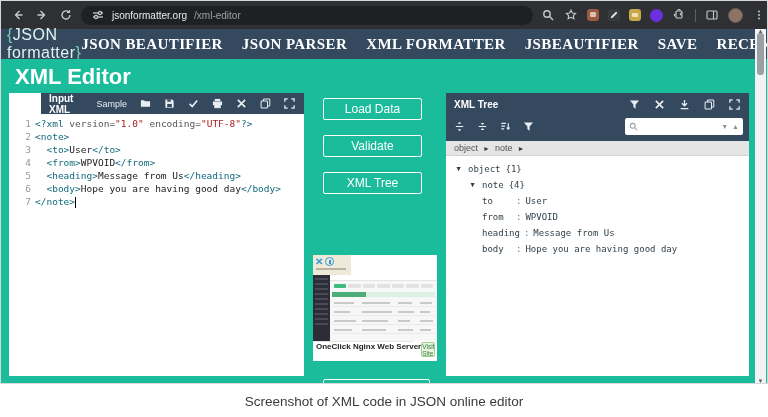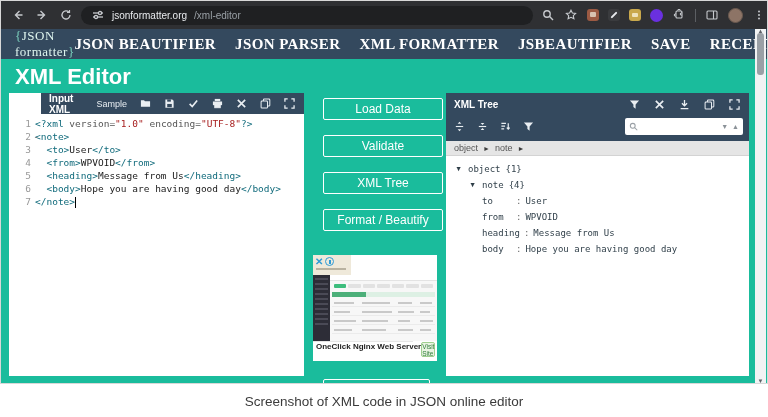--- a/index.html
+++ b/index.html
@@ -19,21 +19,21 @@
   .extsq { width:12px; height:12px; border-radius:3px; position:relative; display:inline-block; }
   .ext-red { background:#9c5a43; } .ext-red::after{content:"";position:absolute;left:3px;top:3px;width:6px;height:5px;background:#d9c2b0;border-radius:1px;}
   .ext-pen { background:#3a3b3e; } .ext-pen::after{content:"";position:absolute;left:2px;top:5px;width:8px;height:2px;background:#e8eaed;transform:rotate(-45deg);border-radius:1px;}
   .ext-yellow { background:#c9a84c; } .ext-yellow::after{content:"";position:absolute;left:3px;top:4px;width:6px;height:4px;background:#efe3bd;border-radius:1px;}
   .ext-purple { background:#6a30e0; border-radius:50%; width:13px; height:13px; }
   .vdiv { width:1px; height:13px; background:#5c5f63; }
   .avatar { width:15px; height:15px; border-radius:50%; background:#8d7466; border:1px solid #6b5a50; }
 
   
   .sitenav { position:absolute; left:0; top:28px; width:100%; height:30px; background:#34495e; display:flex; align-items:center; }
-  .logo { margin-left:14px; font-size:13px; color:#dff5ef; letter-spacing:.5px;font-family:Liberation Serif, serif; }
+  .logo { margin-left:6px; font-size:16px; color:#dff5ef; letter-spacing:.5px; }
   .logo .brace { color:#79cdbb; }
   .navlinks { margin-left:auto; margin-right:26px; display:flex; gap:19px; }
   .navlinks a { color:#fff; font-size:15px; font-weight:bold; letter-spacing:.4px; text-decoration:none; white-space:nowrap;font-family:Liberation Serif, serif; }
 
   
   .body-teal { position:absolute; left:0; top:58px; width:100%; height:325px; background:#1abc9c; overflow:hidden;padding-left:44px; }
   .pagetitle { position:absolute; left:14px; top:5px; color:#fff; font-size:22px; font-weight:bold; }
 
   
   .panel { position:absolute; background:#fff; }
@@ -54,21 +54,21 @@
   .gut .fold { position:absolute; right:-4px; top:0; color:#777; }
   .tk-tag { color:#116b7c; }
   .tk-attr { color:#555; }
   .tk-op { color:#555; }
   .tk-str { color:#a61d1d; }
   .tk-text { color:#1a1a1a; }
   .cursor { display:inline-block; width:1px; height:11px; background:#000; vertical-align:middle; }
 
   
   .actions { position:absolute; left:322px; top:39px; width:107px; }
-  .act-btn { width:120px; height:22px; margin-bottom:15px; border:1px solid #fff; border-radius:2px; background:transparent; color:#fff; font-size:12px; font-family:"Liberation Sans", sans-serif; display:flex; align-items:center; justify-content:center; cursor:pointer; }
+  .act-btn { width:99px; height:22px; margin-bottom:15px; border:1px solid #fff; border-radius:2px; background:transparent; color:#fff; font-size:12px; font-family:"Liberation Sans", sans-serif; display:flex; align-items:center; justify-content:center; cursor:pointer; }
   .partial-btn { position:absolute; left:322px; top:320px; width:107px; height:14px; border:1px solid #fff; border-radius:2px; }
 
   
   .ad { position:absolute; left:312px; top:196px; width:124px; height:106px; background:#fff; overflow:hidden; }
   .ad-logos { position:absolute; left:0; top:0; width:38px; height:20px; background:#efe9da; display:flex; align-items:flex-start; padding:2px 2px; gap:2px; }
   .ad-x { color:#2e9bd6; font-weight:bold; font-size:10px; line-height:10px; }
   .ad-circ { width:9px; height:9px; border:1.5px solid #2e9bd6; border-radius:50%; position:relative; }
   .ad-circ::after{content:"";position:absolute;left:2.5px;top:1.5px;width:2px;height:4px;background:#2e9bd6;}
   .ad-logotxt { position:absolute; left:3px; top:13px; width:30px; height:2px; background:#b9b2a0; }
   .ad-shot { position:absolute; left:0px; top:20px; width:124px; height:66px; background:#f7f7f7; }
@@ -262,21 +262,20 @@
             <div class="cl"><span class="gut">5</span><span><span class="tk-text">  </span><span class="tk-tag">&lt;heading&gt;</span><span class="tk-text">Message from Us</span><span class="tk-tag">&lt;/heading&gt;</span></span></div>
             <div class="cl"><span class="gut">6</span><span><span class="tk-text">  </span><span class="tk-tag">&lt;body&gt;</span><span class="tk-text">Hope you are having good day</span><span class="tk-tag">&lt;/body&gt;</span></span></div>
             <div class="cl"><span class="gut">7</span><span><span class="tk-tag">&lt;/note&gt;</span><span class="cursor"></span></span></div>
           </div>
       </div>
 
       <div class="actions">
           <button class="act-btn">Load Data</button>
           <button class="act-btn">Validate</button>
           <button class="act-btn">XML Tree</button>
-          <button class="act-btn">Format / Beautify</button>
         </div>
       <div class="partial-btn"></div>
 
       <div class="ad">
         <div class="ad-shot">
           <div class="ad-side">
               <i></i>
               <i></i>
               <i></i>
               <i></i>

